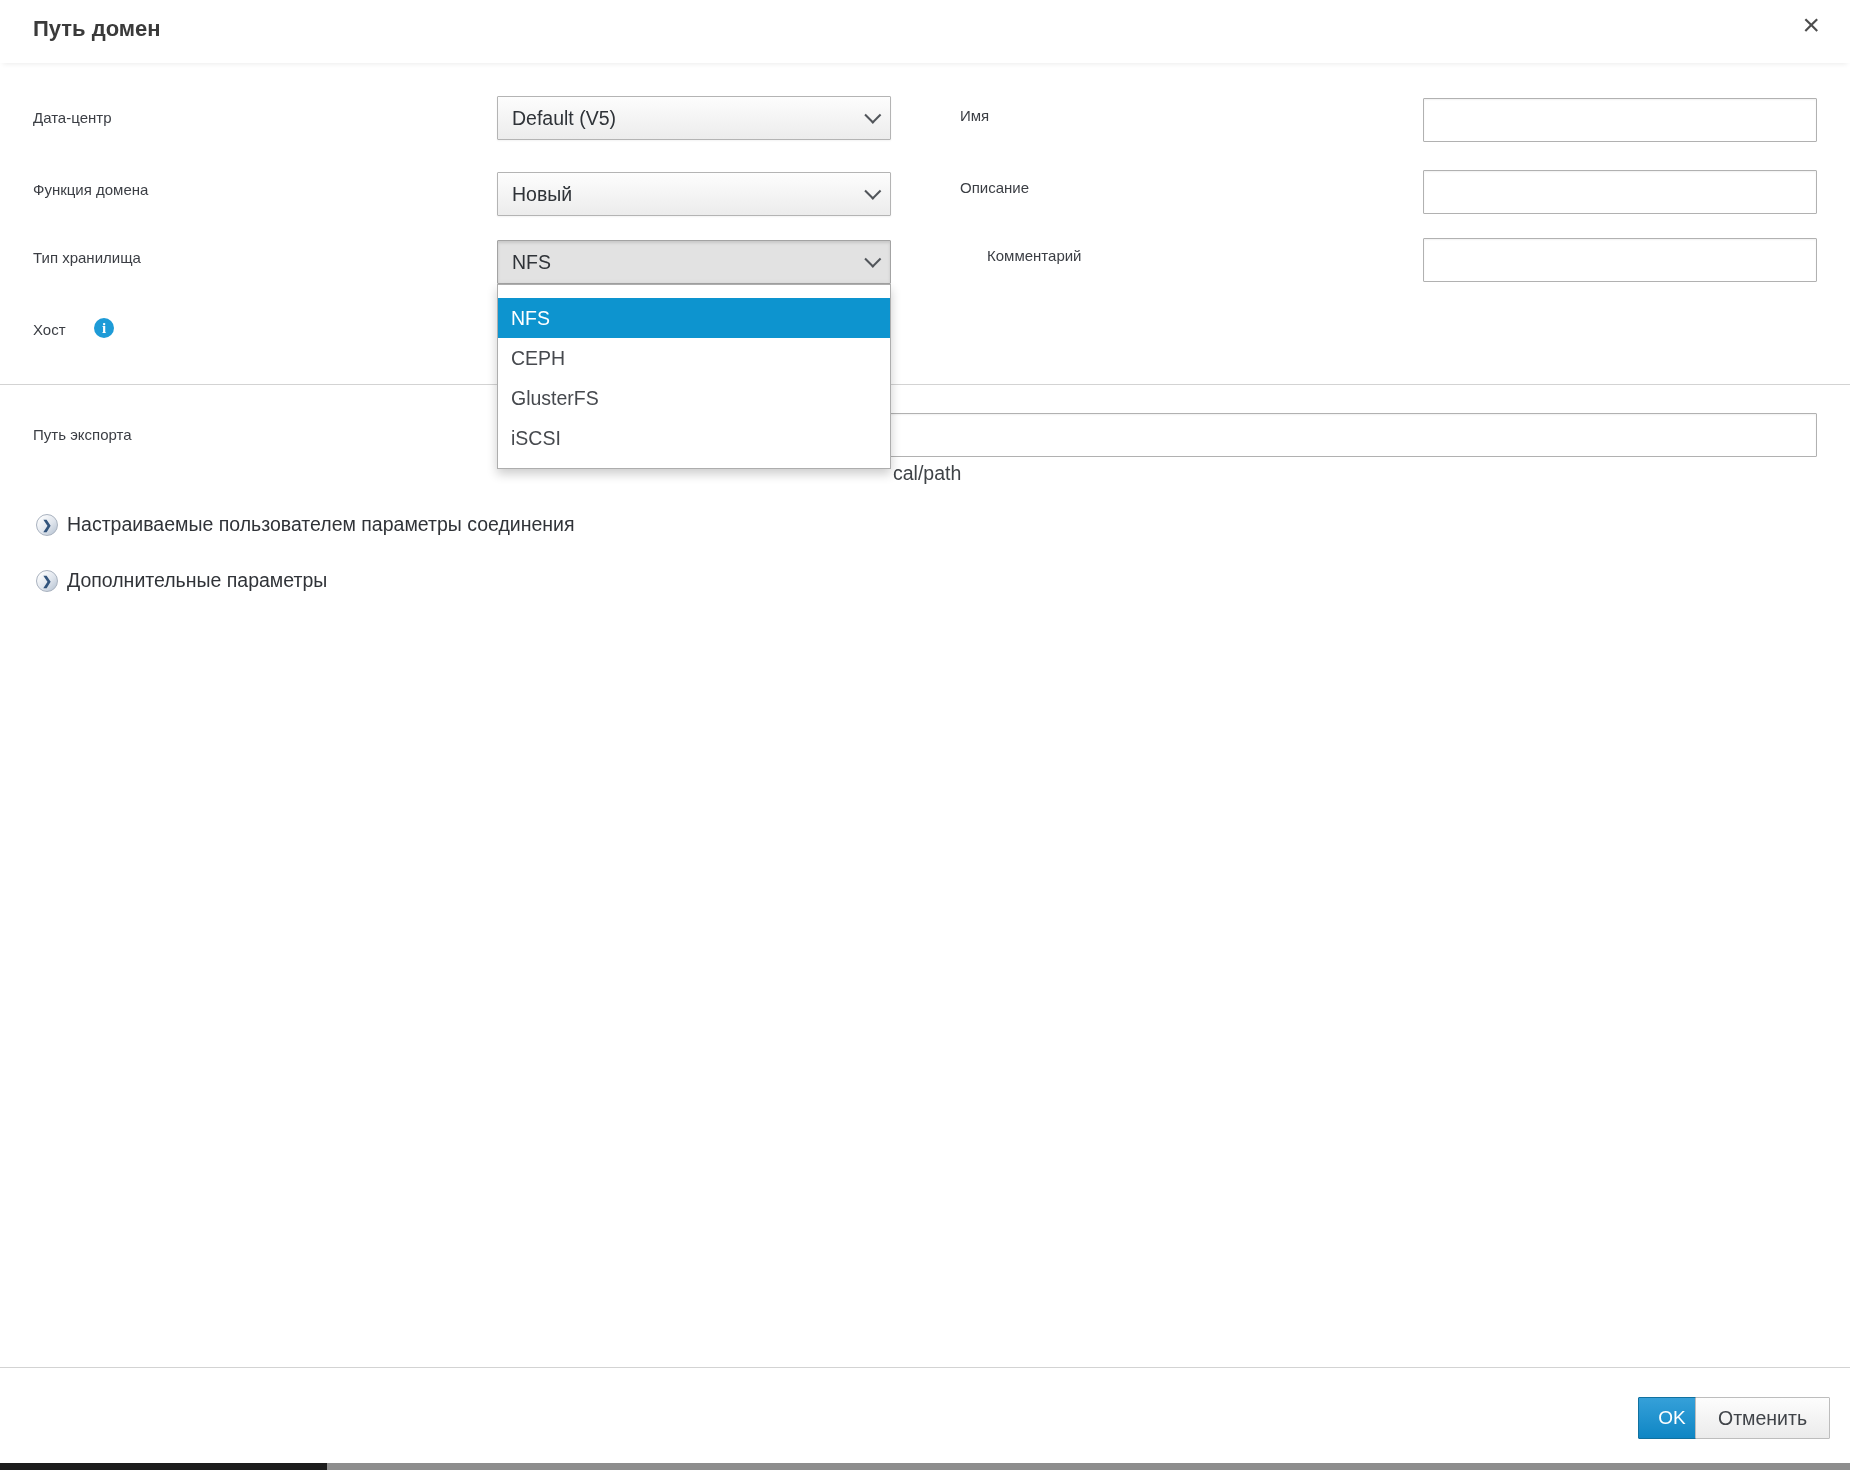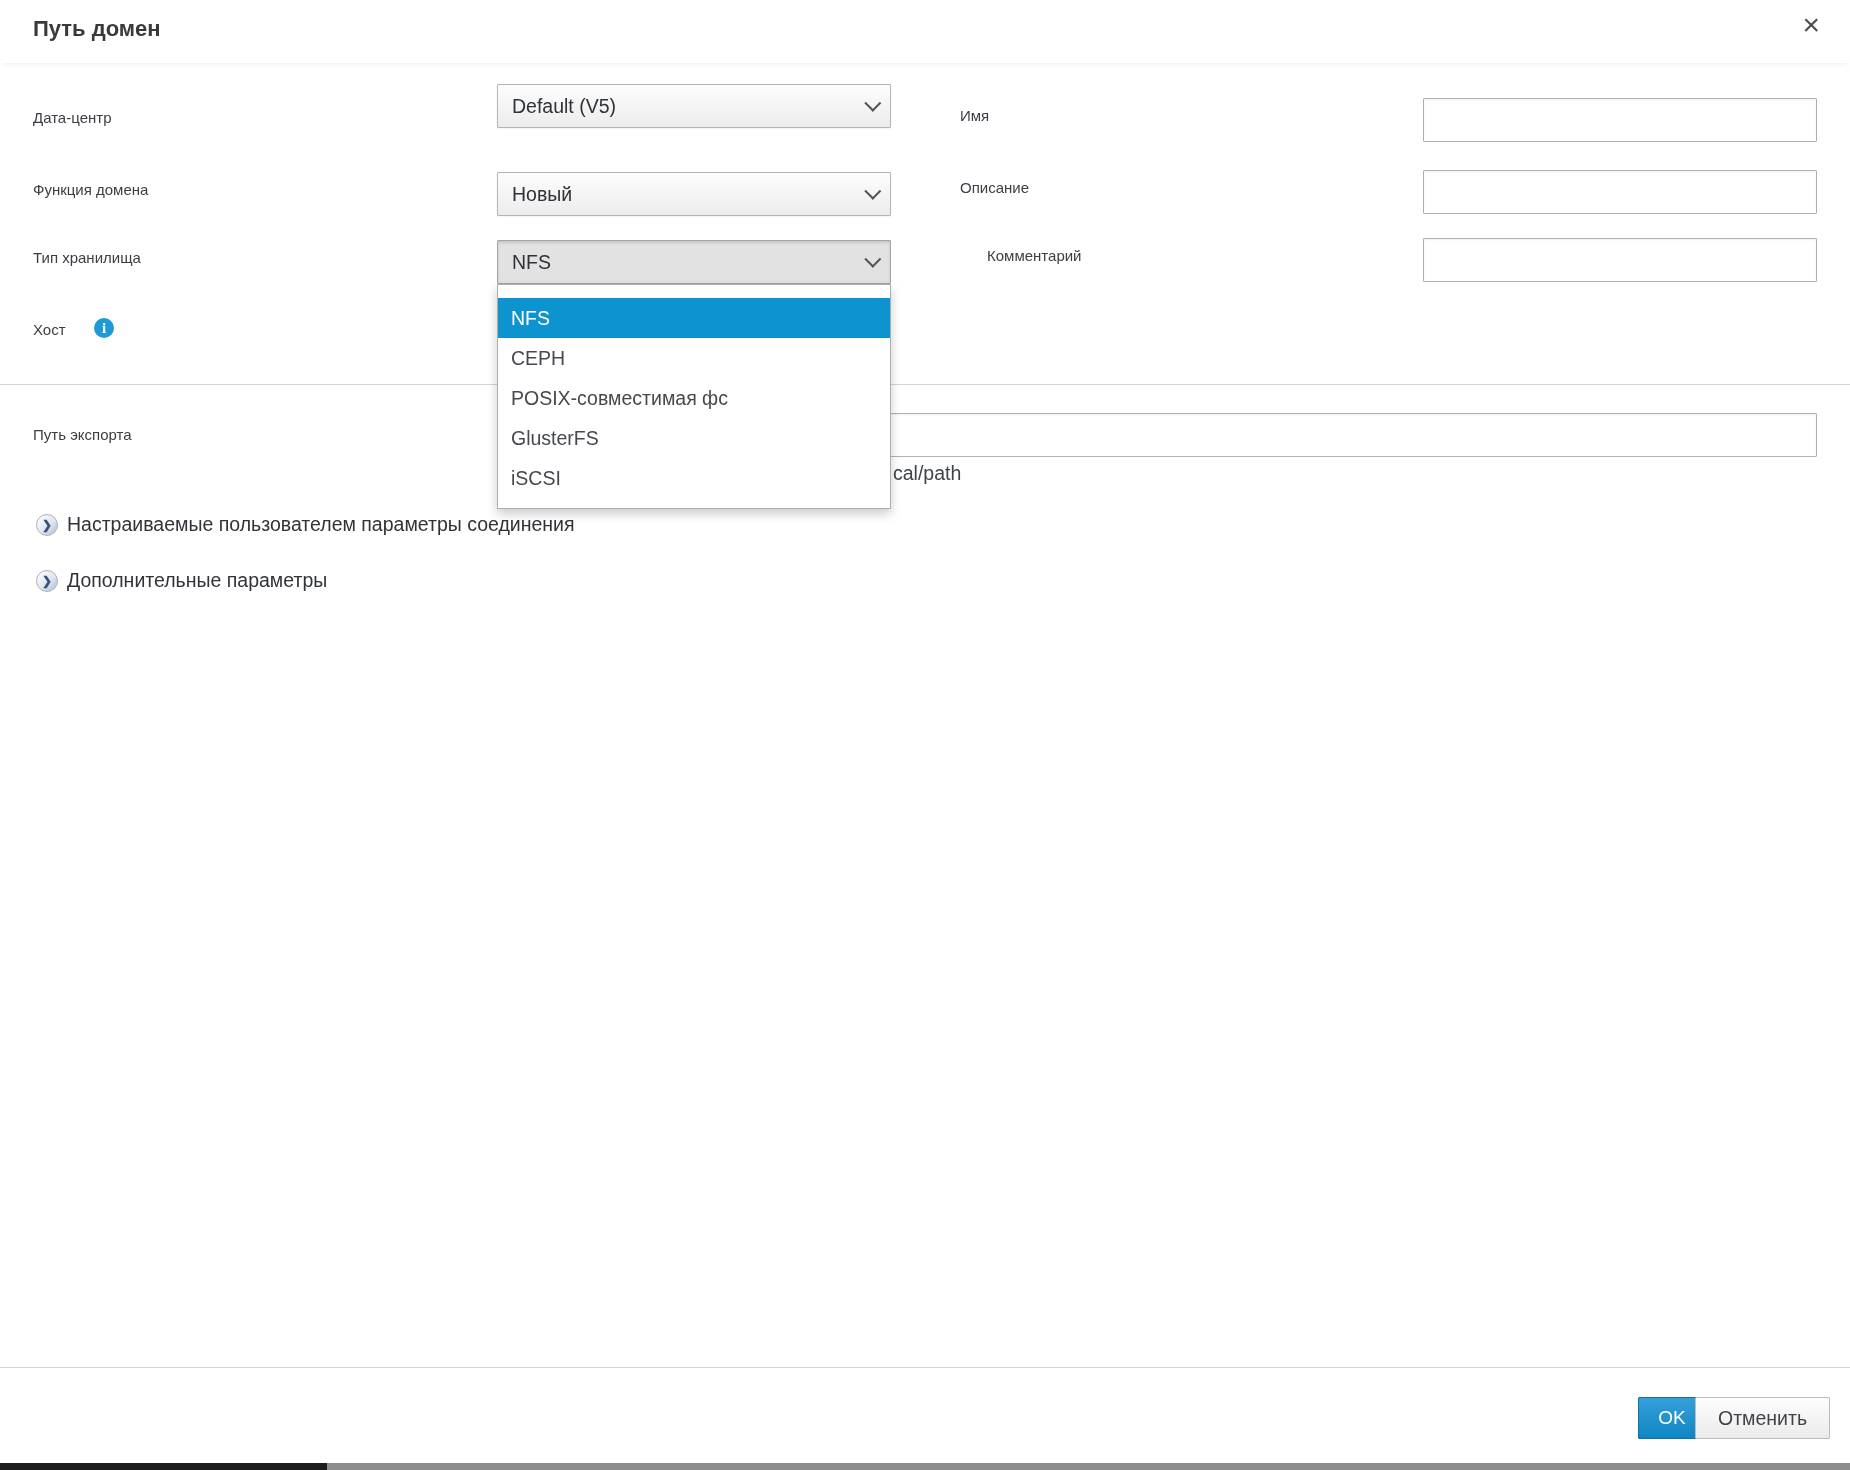--- a/index.html
+++ b/index.html
@@ -86,21 +86,21 @@
 <body>
 
 <div class="screen">
 
   <div class="modal-header">
     <div class="modal-title">Путь домен</div>
     <div class="close-x">×</div>
   </div>
 
   <div class="lbl" style="left:33px;top:96px;">Дата-центр</div>
-  <div class="sel" style="top:84px;text-align:center;">
+  <div class="sel" style="top:96px;text-align:center;">
     <span>Default (V5)</span>
     <span class="caret"></span>
   </div>
 
   <div class="lbl" style="left:33px;top:168px;">Функция домена</div>
   <div class="sel" style="top:172px;">
     <span>Новый</span>
     <span class="caret"></span>
   </div>
 
@@ -133,21 +133,20 @@
     <span class="exp-label">Настраиваемые пользователем параметры соединения</span>
   </div>
   <div class="expander" style="top:569px;">
     <span class="exp-icon">❯</span>
     <span class="exp-label">Дополнительные параметры</span>
   </div>
 
   <div class="popup">
     <div class="opt hl">NFS</div>
     <div class="opt">CEPH</div>
-    <div class="opt">POSIX-совместимая фс</div>
     <div class="opt">GlusterFS</div>
     <div class="opt">iSCSI</div>
   </div>
 
   <div class="divider" style="top:1367px;"></div>
   <button class="btn btn-ok">OK</button>
   <button class="btn btn-cancel">Отменить</button>
 
   <div class="strip-dark"></div>
   <div class="strip-gray"></div>

